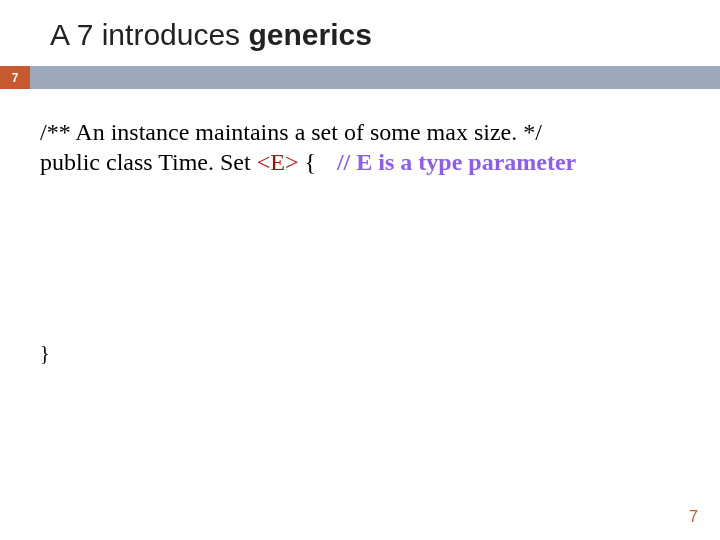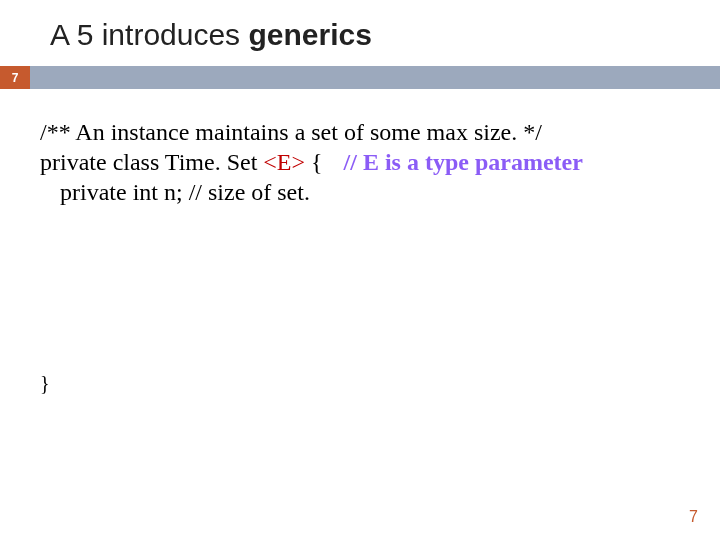--- a/index.html
+++ b/index.html
@@ -16,33 +16,32 @@
   .red-bold { color: #8b5cf6; font-weight: 700; margin-left: 15px; }
   .close-brace { padding: 165px 40px 0 40px; font-family: "Times New Roman", Times, serif; font-size: 20px; color: #000; }
   .footer-num { position: absolute; right: 22px; bottom: 14px; color: #c65a2e; font-size: 16px; font-family: Arial, sans-serif; }
 </style>
 </head>
 <body>
 
 <div class="slide">
 
   <div class="title">
-    <span>A 5 introduces </span><span class="bold">generics</span>
+    <span>A 7 introduces </span><span class="bold">generics</span>
   </div>
 
   <div class="bar">
     <div class="bar-num">7</div>
     <div class="bar-fill"></div>
   </div>
 
   <div class="content">
     <div>/** An instance maintains a set of some max size. */</div>
     <div>
-      <span>private class Time. Set </span><span class="red">&lt;E&gt; </span><span>{   </span><span class="red-bold">// E is a type parameter</span>
+      <span>public class Time. Set </span><span class="red">&lt;E&gt; </span><span>{   </span><span class="red-bold">// E is a type parameter</span>
     </div>
-    <div class="code-indent">private int n;        // size of set.</div>
   </div>
 
   <div class="close-brace">}</div>
 
   <div class="footer-num">7</div>
 
 </div>
 
 </body></html>

